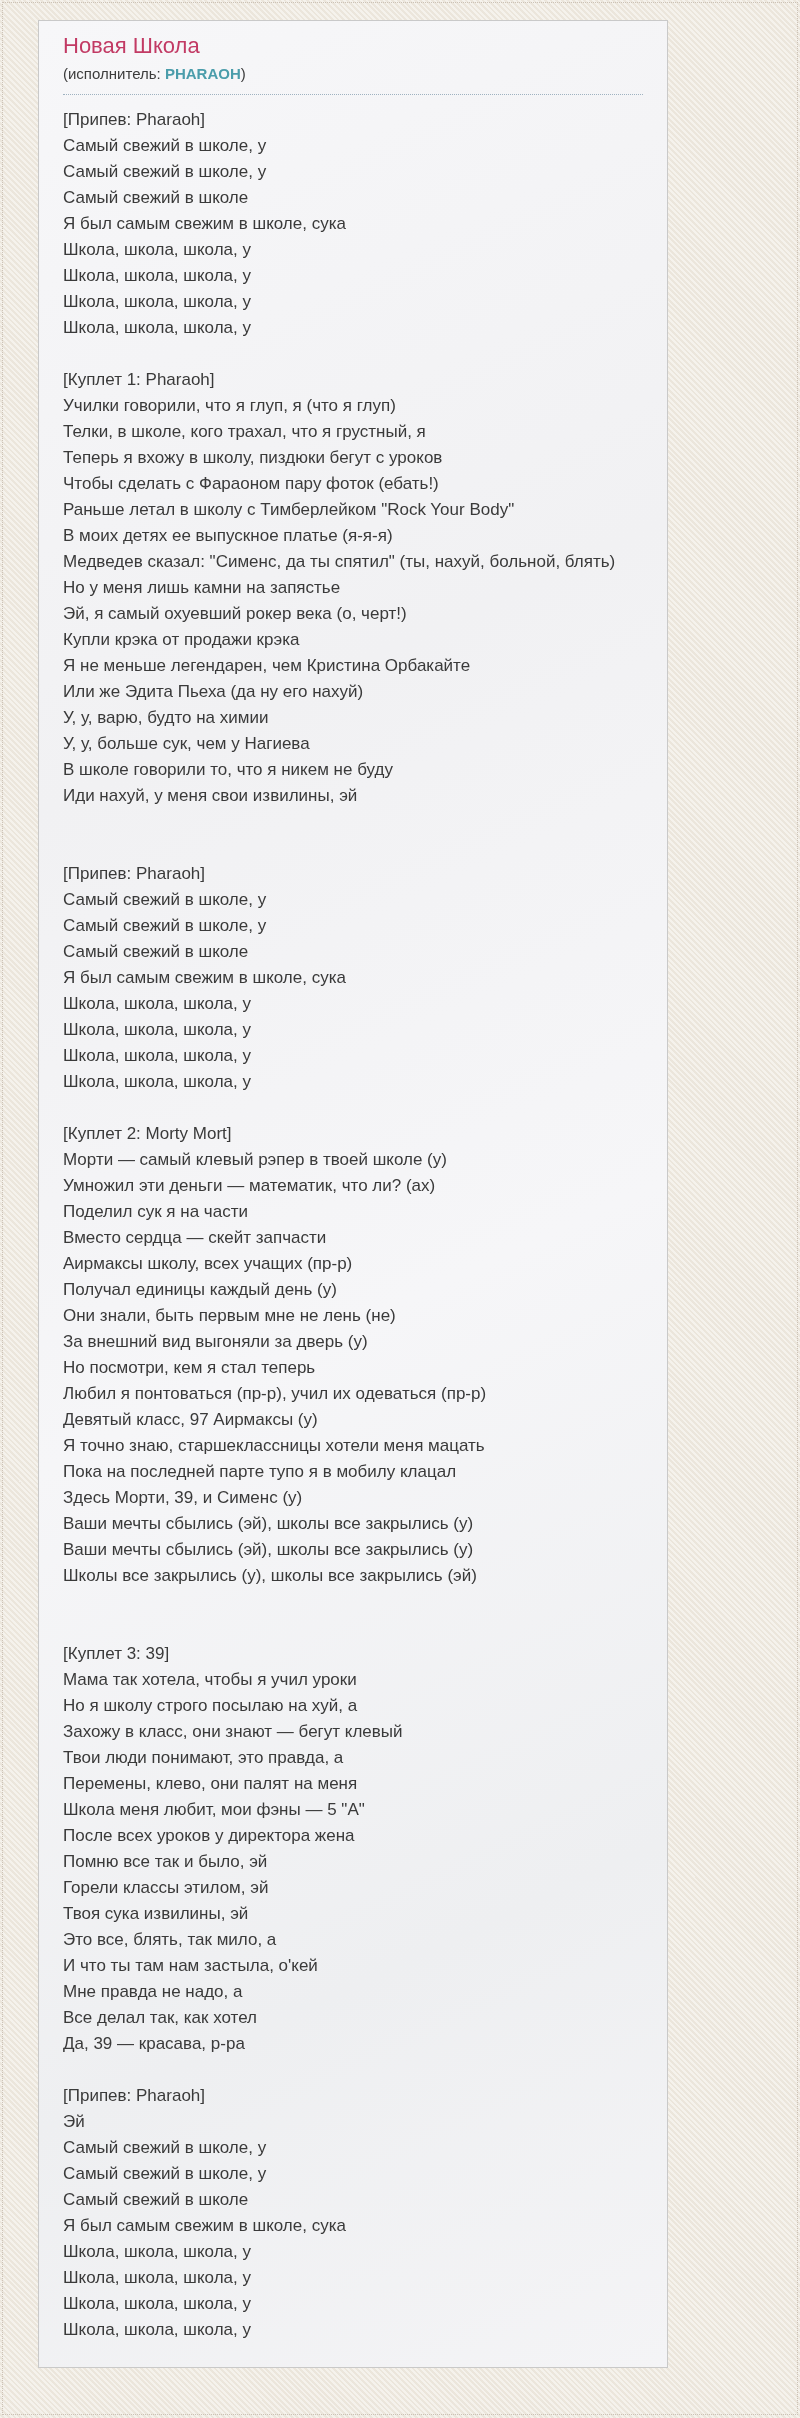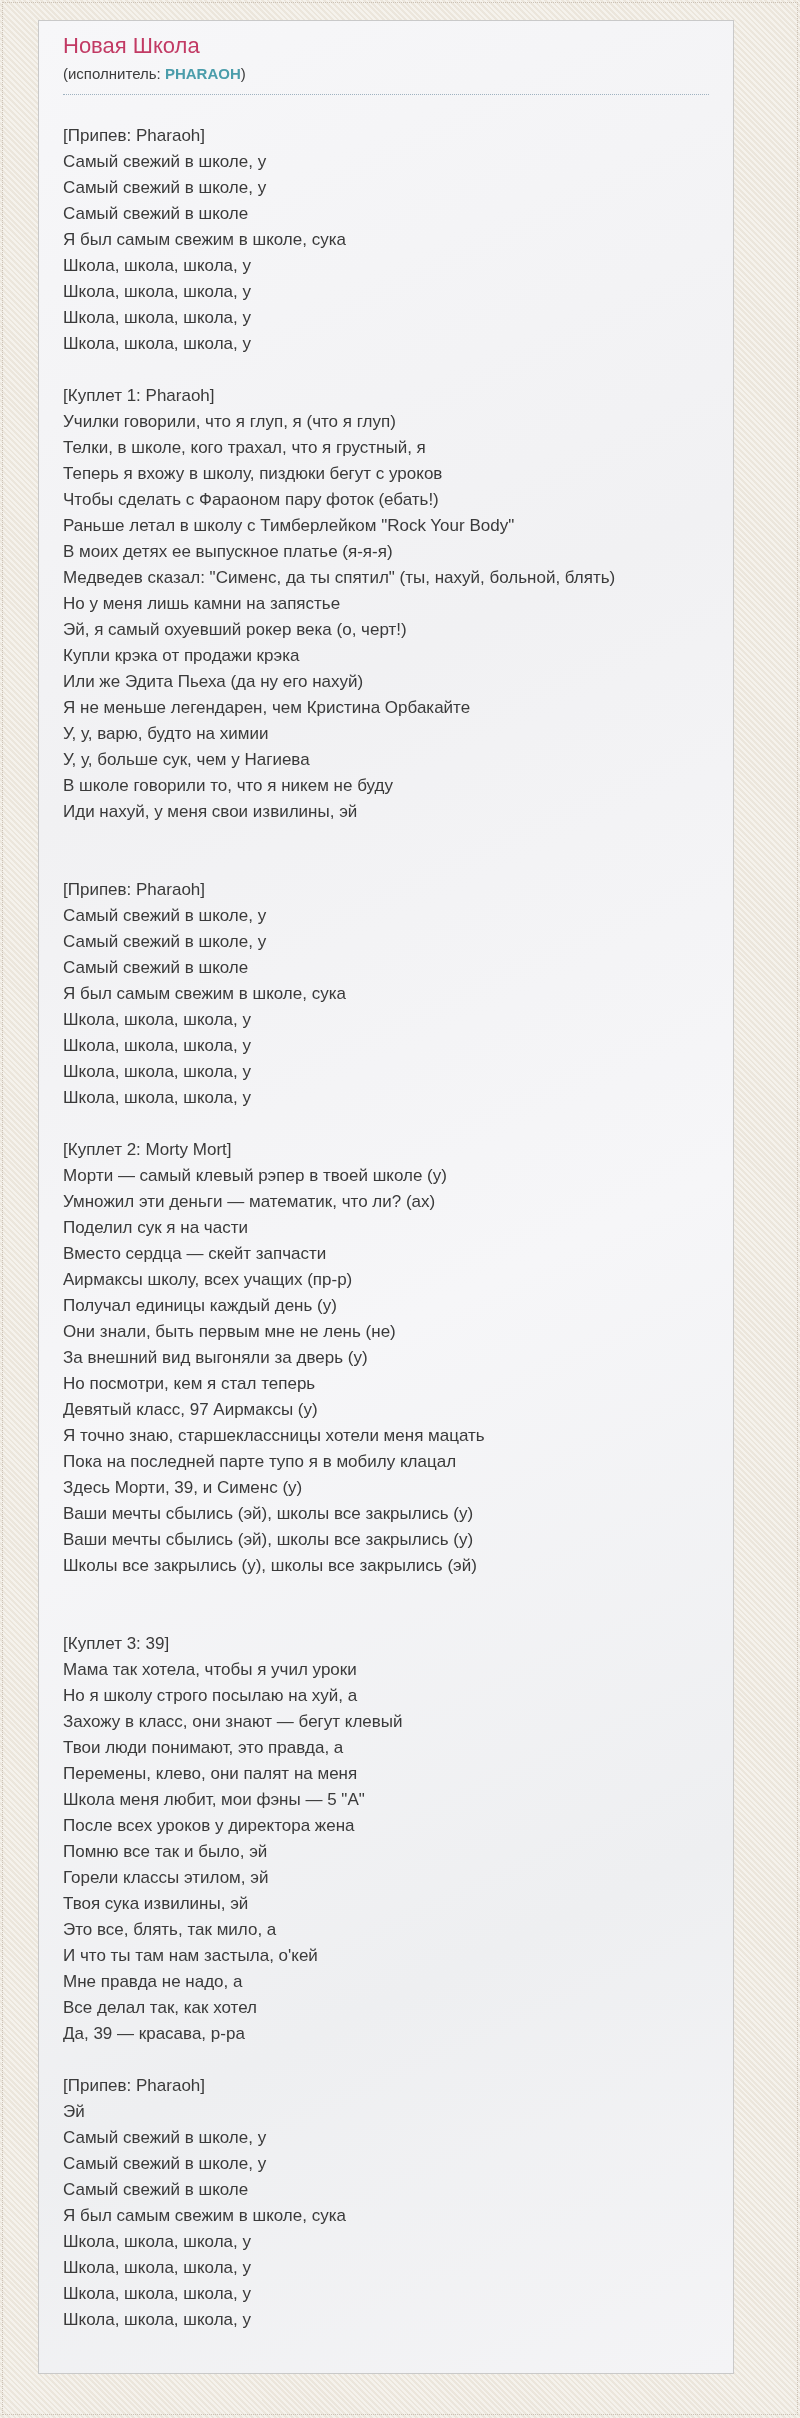--- a/index.html
+++ b/index.html
@@ -20,26 +20,26 @@
   .page-frame {
     position: absolute;
     left: 2px; top: 2px; right: 2px; bottom: 3px;
     border: 1px dotted #ccc2b6;
     pointer-events: none;
   }
   .card {
     position: absolute;
     left: 38px;
     top: 20px;
-    width: 696px;
+    width: 630px;
     box-sizing: border-box;
     border: 1px solid #c9c9c9;
     background: linear-gradient(155deg,
       #f7f7f9 0%, #f1f1f3 30%, #f6f6f8 55%, #eeeff1 80%, #f4f4f6 100%);
-    padding: 12px 24px 40px 24px;
+    padding: 12px 24px 24px 24px;
   }
   .card-header {
     border-bottom: 1px dotted #9fb2c0;
     padding-bottom: 10px;
   }
   .song-title {
     margin: 0 0 5px 0;
     font-size: 22px;
     line-height: 26px;
     font-weight: normal;
@@ -50,21 +50,21 @@
     line-height: 20px;
     color: #3c3c3c;
   }
   .artist-link {
     color: #4b9dab;
     text-decoration: none;
     cursor: pointer;
     font-weight: bold;
   }
   .lyrics {
-    margin-top: 28px;
+    margin-top: 12px;
     font-size: 17px;
     line-height: 26px;
     color: #3a3a3a;
   }
   .lyrics .line {
     min-height: 26px;
     white-space: pre-wrap;
   }
 </style>
 </head>
@@ -92,22 +92,22 @@
       <div class="line">Училки говорили, что я глуп, я (что я глуп)</div>
       <div class="line">Телки, в школе, кого трахал, что я грустный, я</div>
       <div class="line">Теперь я вхожу в школу, пиздюки бегут с уроков</div>
       <div class="line">Чтобы сделать с Фараоном пару фоток (ебать!)</div>
       <div class="line">Раньше летал в школу с Тимберлейком "Rock Your Body"</div>
       <div class="line">В моих детях ее выпускное платье (я-я-я)</div>
       <div class="line">Медведев сказал: "Сименс, да ты спятил" (ты, нахуй, больной, блять)</div>
       <div class="line">Но у меня лишь камни на запястье</div>
       <div class="line">Эй, я самый охуевший рокер века (о, черт!)</div>
       <div class="line">Купли крэка от продажи крэка</div>
+      <div class="line">Я не меньше легендарен, чем Кристина Орбакайте</div>
       <div class="line">Или же Эдита Пьеха (да ну его нахуй)</div>
-      <div class="line">Я не меньше легендарен, чем Кристина Орбакайте</div>
       <div class="line">У, у, варю, будто на химии</div>
       <div class="line">У, у, больше сук, чем у Нагиева</div>
       <div class="line">В школе говорили то, что я никем не буду</div>
       <div class="line">Иди нахуй, у меня свои извилины, эй</div>
       <div class="line"></div>
       <div class="line"></div>
       <div class="line">[Припев: Pharaoh]</div>
       <div class="line">Самый свежий в школе, у</div>
       <div class="line">Самый свежий в школе, у</div>
       <div class="line">Самый свежий в школе</div>
@@ -120,20 +120,21 @@
       <div class="line">[Куплет 2: Morty Mort]</div>
       <div class="line">Морти — самый клевый рэпер в твоей школе (у)</div>
       <div class="line">Умножил эти деньги — математик, что ли? (ах)</div>
       <div class="line">Поделил сук я на части</div>
       <div class="line">Вместо сердца — скейт запчасти</div>
       <div class="line">Аирмаксы школу, всех учащих (пр-р)</div>
       <div class="line">Получал единицы каждый день (у)</div>
       <div class="line">Они знали, быть первым мне не лень (не)</div>
       <div class="line">За внешний вид выгоняли за дверь (у)</div>
       <div class="line">Но посмотри, кем я стал теперь</div>
+      <div class="line">Любил я понтоваться (пр-р), учил их одеваться (пр-р)</div>
       <div class="line">Девятый класс, 97 Аирмаксы (у)</div>
       <div class="line">Я точно знаю, старшеклассницы хотели меня мацать</div>
       <div class="line">Пока на последней парте тупо я в мобилу клацал</div>
       <div class="line">Здесь Морти, 39, и Сименс (у)</div>
       <div class="line">Ваши мечты сбылись (эй), школы все закрылись (у)</div>
       <div class="line">Ваши мечты сбылись (эй), школы все закрылись (у)</div>
       <div class="line">Школы все закрылись (у), школы все закрылись (эй)</div>
       <div class="line"></div>
       <div class="line"></div>
       <div class="line">[Куплет 3: 39]</div>

